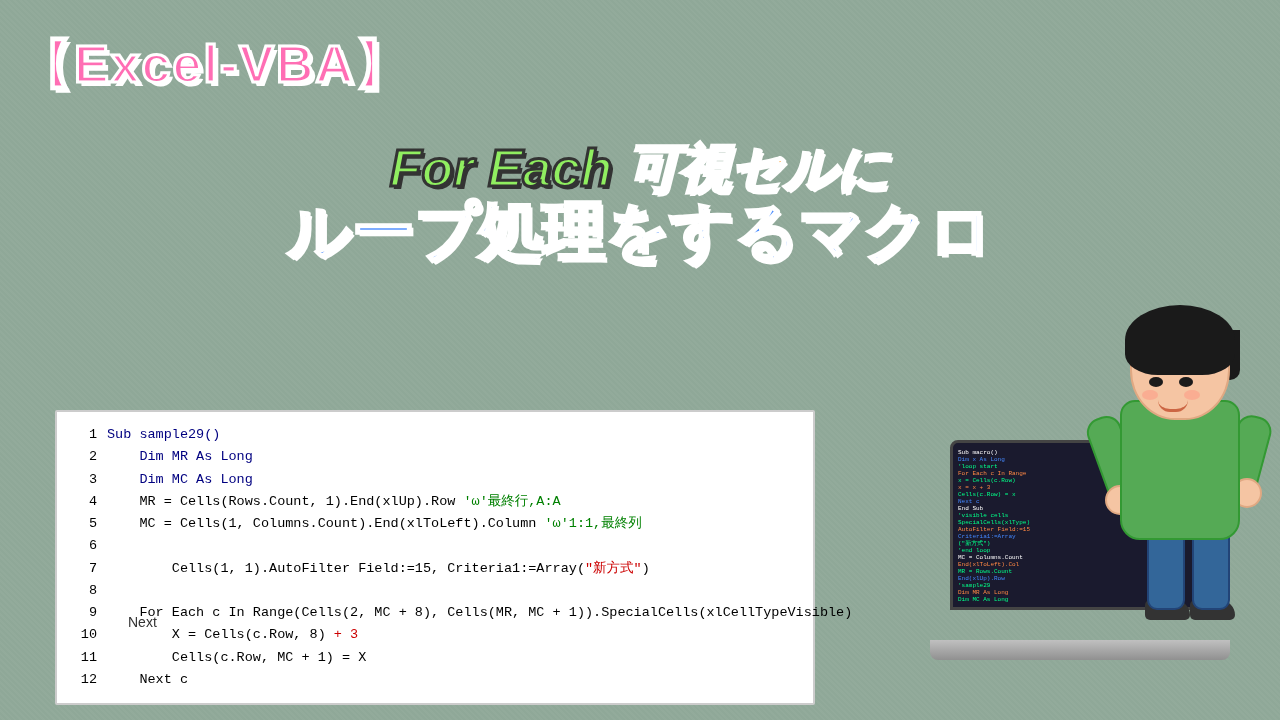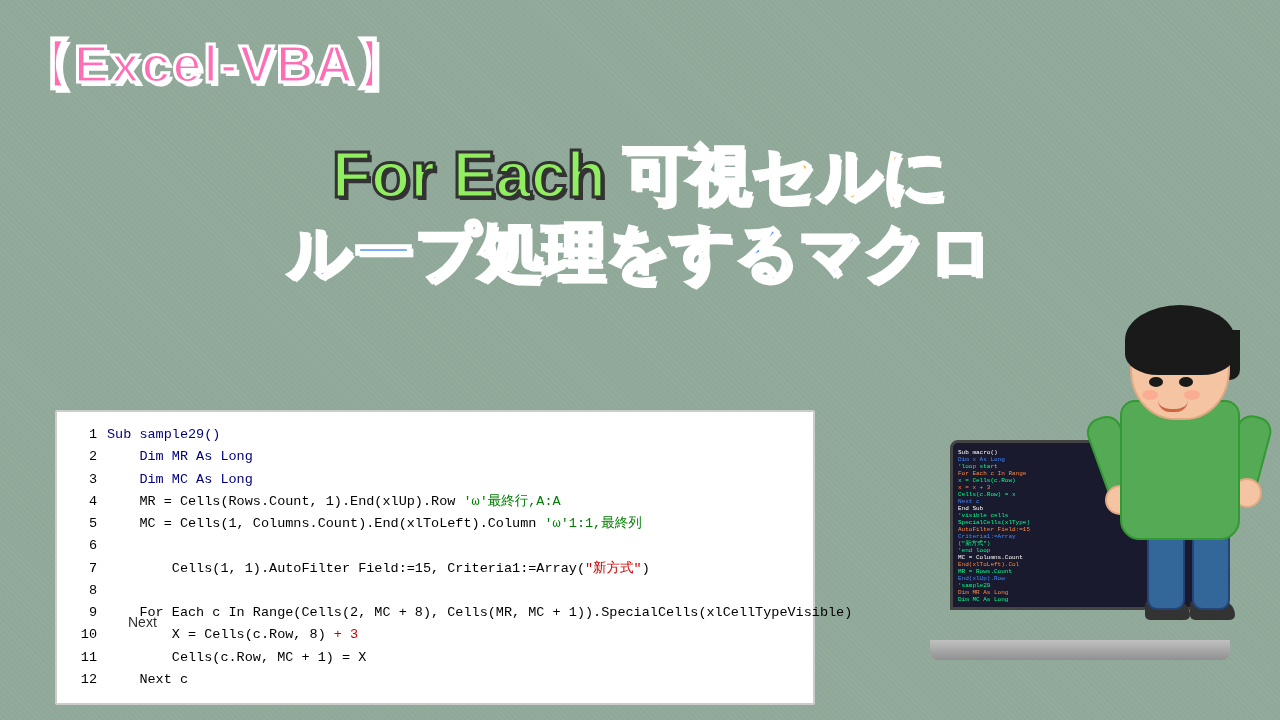--- a/index.html
+++ b/index.html
@@ -54,25 +54,25 @@
       position: absolute;
       top: 140px;
       left: 50%;
       transform: translateX(-50%);
       text-align: center;
       width: 850px;
     }
 
     .heading-line1 {
       display: block;
-      font-size: 64px;
+      font-size: 52px;
       font-weight: 900;
       font-family: 'Arial Black', 'Arial', sans-serif;
       line-height: 1.1;
-      margin-bottom: 8px;
+      font-style: italic;
     }
 
     .heading-line2 {
       display: block;
       font-size: 63px;
       font-weight: 900;
       font-family: 'Arial Black', 'Arial', sans-serif;
       line-height: 1.1;
     }
 

